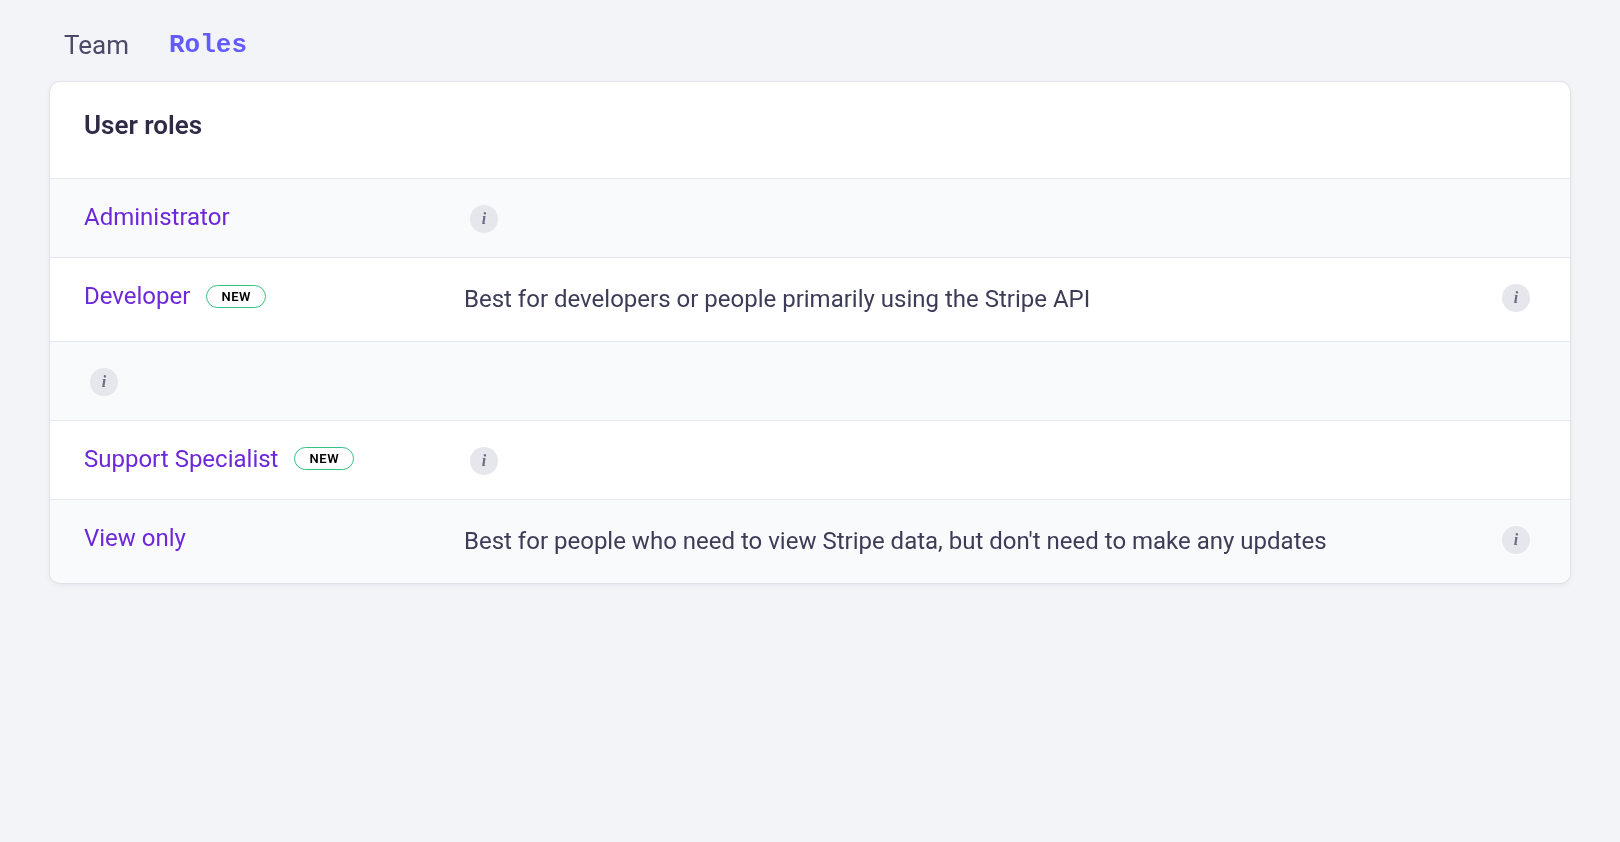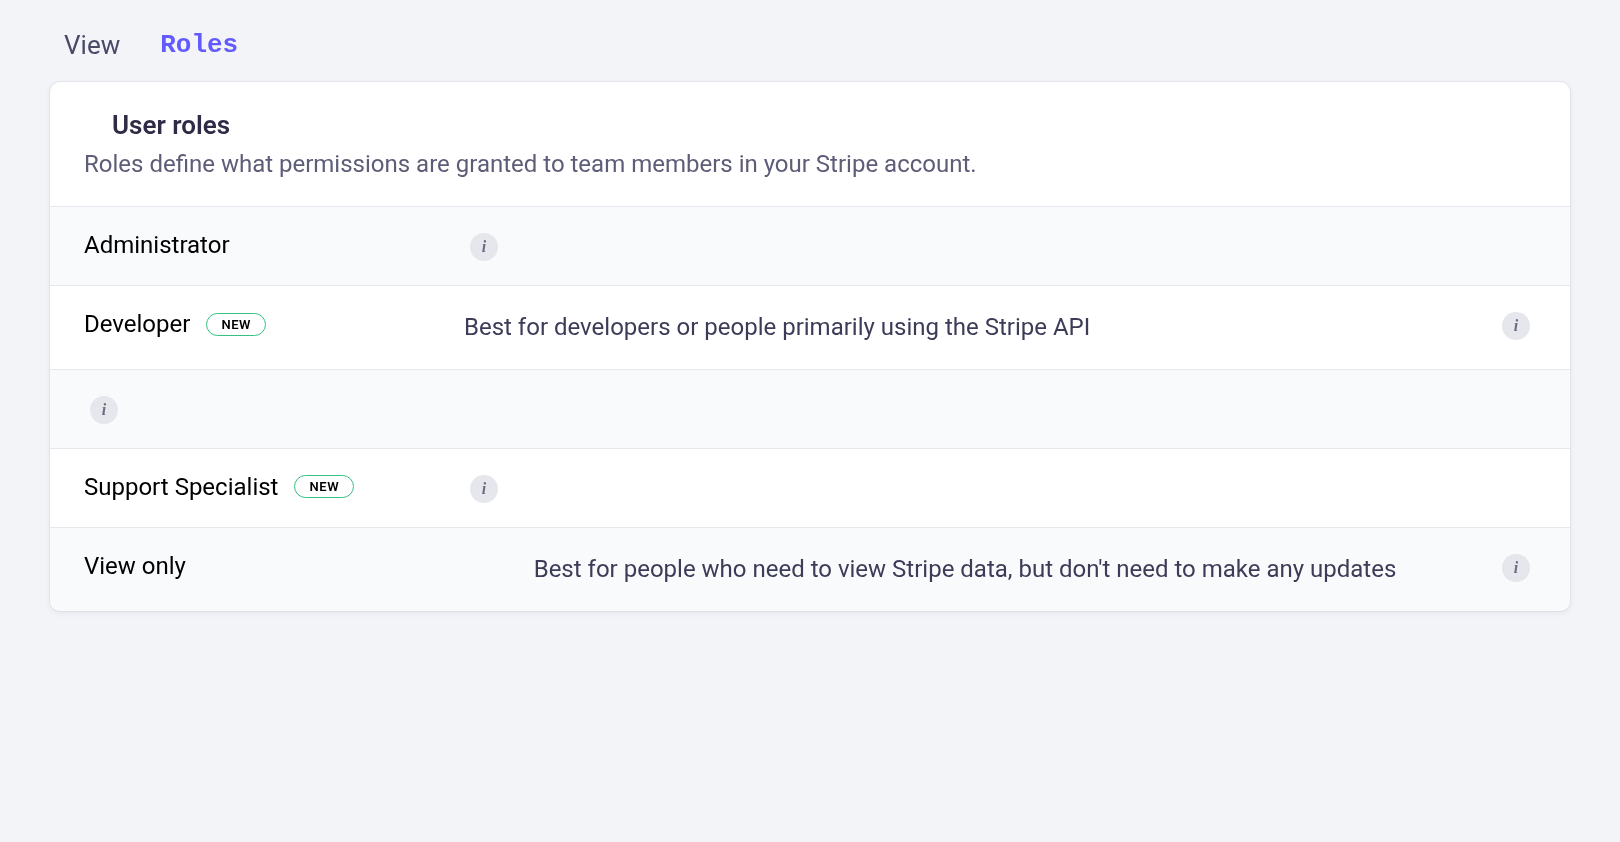--- a/index.html
+++ b/index.html
@@ -38,50 +38,48 @@
     }
     .card-header {
       padding: 28px 34px 28px 34px;
       border-bottom: 1px solid #e6e8ee;
     }
     .card-title {
       font-size: 26px;
       font-weight: 600;
       color: #2f2a46;
       margin-bottom: 10px;
-      margin-left: 28px;
     }
     .card-subtitle {
       font-size: 24px;
       color: #5e5d78;
       font-weight: 400;
     }
     .role-row {
       display: flex;
       align-items: flex-start;
       padding: 24px 34px;
       border-bottom: 1px solid #e6e8ee;
     }
     .role-row:last-child {
       border-bottom: none;
-      text-align: center;
     }
     .role-row.shaded {
       background: #f9fafc;
     }
     .role-name-col {
       width: 380px;
       display: flex;
       align-items: center;
       gap: 16px;
       flex-shrink: 0;
     }
     .role-name {
       font-size: 24px;
-      color: #000000;
+      color: #6d28d9;
       font-weight: 400;
     }
     .badge-new {
       display: inline-flex;
       align-items: center;
       justify-content: center;
       border: 1.5px solid #33c27f;
       color: #000000;
       border-radius: 999px;
       font-size: 13px;
@@ -118,28 +116,27 @@
       font-style: italic;
       font-weight: 600;
       font-size: 16px;
       cursor: pointer;
     }
   </style>
 </head>
 <body>
 
 <div class="tabs">
-  <div class="tab">View</div>
+  <div class="tab">Team</div>
   <div class="tab active">Roles</div>
 </div>
 
 <div class="card">
   <div class="card-header">
     <div class="card-title">User roles</div>
-    <div class="card-subtitle">Roles define what permissions are granted to team members in your Stripe account.</div>
   </div>
 
   <div class="role-row shaded">
     <div class="role-name-col">
       <span class="role-name">Administrator</span>
     </div>
     <div class="info-col">
       <div class="info-icon">i</div>
     </div>
   </div>

